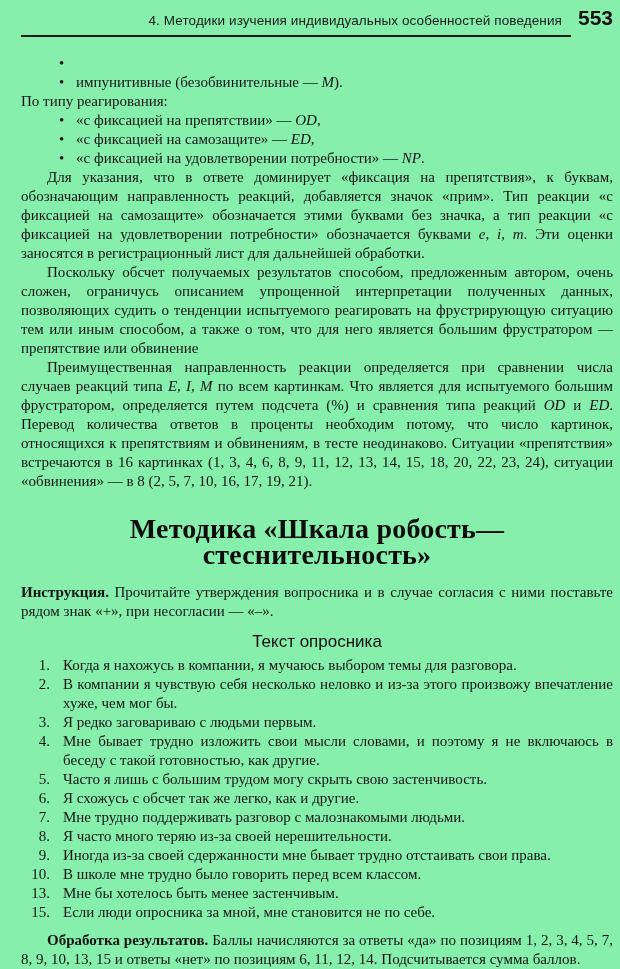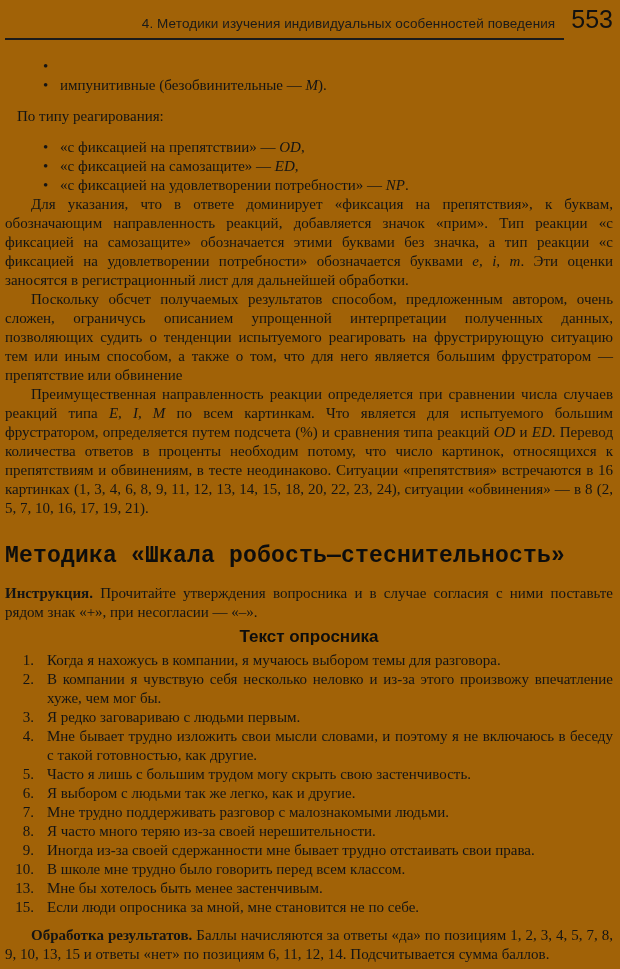--- a/index.html
+++ b/index.html
@@ -1,53 +1,53 @@
 <!DOCTYPE html>
 <html lang="ru"><head>
 <meta charset="utf-8">
 <style>
   html,body{margin:0;padding:0;background:#e8e8e8;}
   .page{
     width:620px;height:969px;box-sizing:border-box;
-    margin:0 auto;background:#a16207;color:#141414;
-    padding:7px 7px 0 5px;overflow:hidden;
+    margin:0 auto;background:#86efac;color:#141414;
+    padding:7px 7px 0 21px;overflow:hidden;
     font-family:"Liberation Serif", serif;
     font-size:15px;line-height:19px;
   }
   
   .hdr{display:flex;align-items:baseline;margin-bottom:17px;}
   .hdr-left{
     flex:1;border-bottom:2px solid #1b1b1b;text-align:right;
     font-family:"Liberation Sans", sans-serif;font-size:13.5px;
     padding:0 9px 5px 0;color:#1a1a1a;letter-spacing:.1px;
   }
   .hdr-num{
-    font-family:"Liberation Sans", sans-serif;font-weight:400;
-    font-size:25px;padding-left:7px;line-height:1;color:#111;
+    font-family:"Liberation Sans", sans-serif;font-weight:700;
+    font-size:21px;padding-left:7px;line-height:1;color:#111;
   }
   
   ul.bullets{list-style:none;margin:0;padding:0;}
   ul.bullets li{display:flex;}
   .bul{width:17px;flex:none;margin-left:38px;}
-  .plain{margin:12px;}
+  .plain{margin:0;}
   
   .para{margin:0;text-align:justify;}
   .indent{text-indent:26px;}
   .it{font-style:italic;}
   b.lbl{font-weight:700;}
   
   h1.method{
-    font-family:Liberation Mono, monospace;font-weight:700;
-    font-size:23px;line-height:26px;
+    font-family:Liberation Serif, serif;font-weight:700;
+    font-size:28px;line-height:26px;text-align:center;
     margin:25px 0 15px 0;color:#0d0d0d;letter-spacing:.2px;
   }
   h2.qtitle{
-    font-family:"Liberation Sans", sans-serif;font-weight:700;
+    font-family:"Liberation Sans", sans-serif;font-weight:400;
     font-size:17px;line-height:20px;text-align:center;
-    margin:5px 0 4px 0;color:#0d0d0d;
+    margin:11px 0 4px 0;color:#0d0d0d;
   }
   .instr{margin:0;}
   
   ol.qlist{list-style:none;margin:0;padding:0;}
   ol.qlist li{display:flex;}
   .qnum{width:42px;flex:none;text-align:right;padding-right:13px;box-sizing:border-box;}
   .qtext{flex:1;text-align:justify;}
   .results{margin-top:9px;}
 </style>
 </head>
@@ -113,21 +113,21 @@
     <li>
         <span class="qnum">4.</span>
         <span class="qtext">Мне бывает трудно изложить свои мысли словами, и поэтому я не включаюсь в беседу с такой готовностью, как другие.</span>
       </li>
     <li>
         <span class="qnum">5.</span>
         <span class="qtext">Часто я лишь с большим трудом могу скрыть свою застенчивость.</span>
       </li>
     <li>
         <span class="qnum">6.</span>
-        <span class="qtext">Я выбором с людьми так же легко, как и другие.</span>
+        <span class="qtext">Я схожусь с обсчет так же легко, как и другие.</span>
       </li>
     <li>
         <span class="qnum">7.</span>
         <span class="qtext">Мне трудно поддерживать разговор с малознакомыми людьми.</span>
       </li>
     <li>
         <span class="qnum">8.</span>
         <span class="qtext">Я часто много теряю из-за своей нерешительности.</span>
       </li>
     <li>

